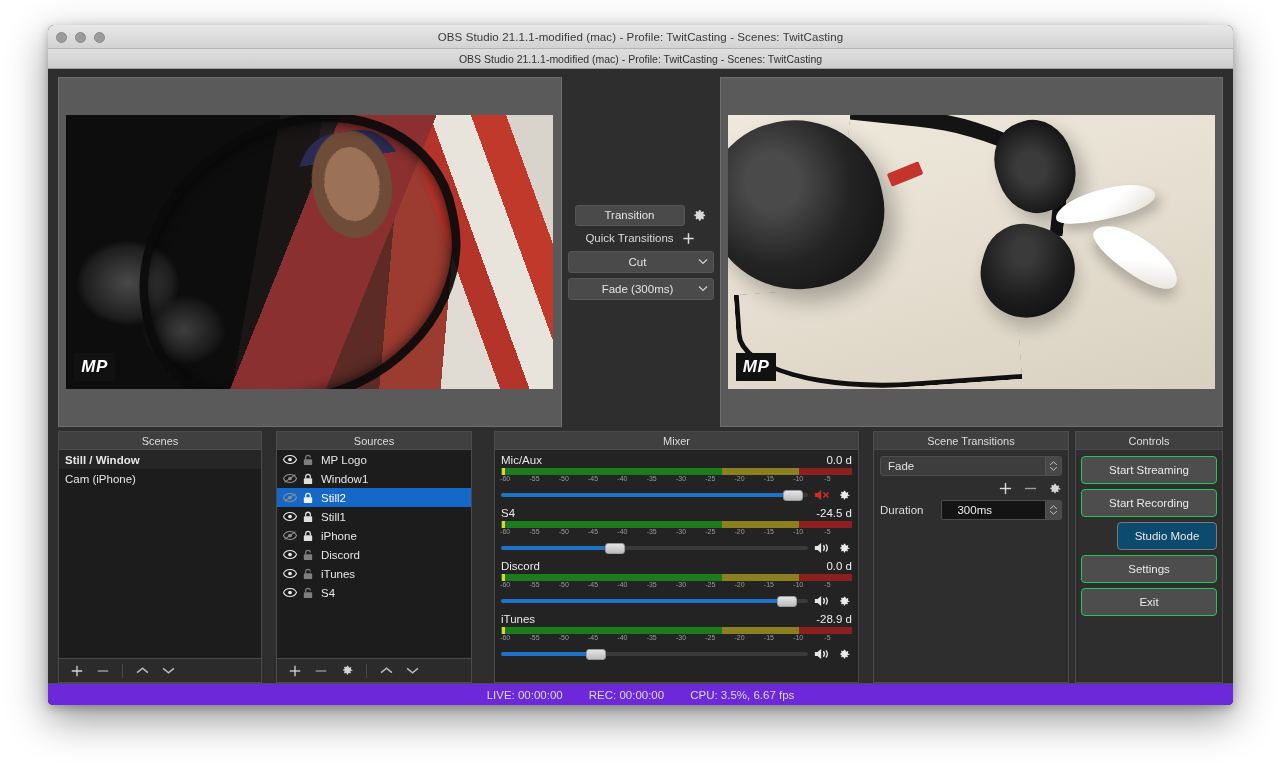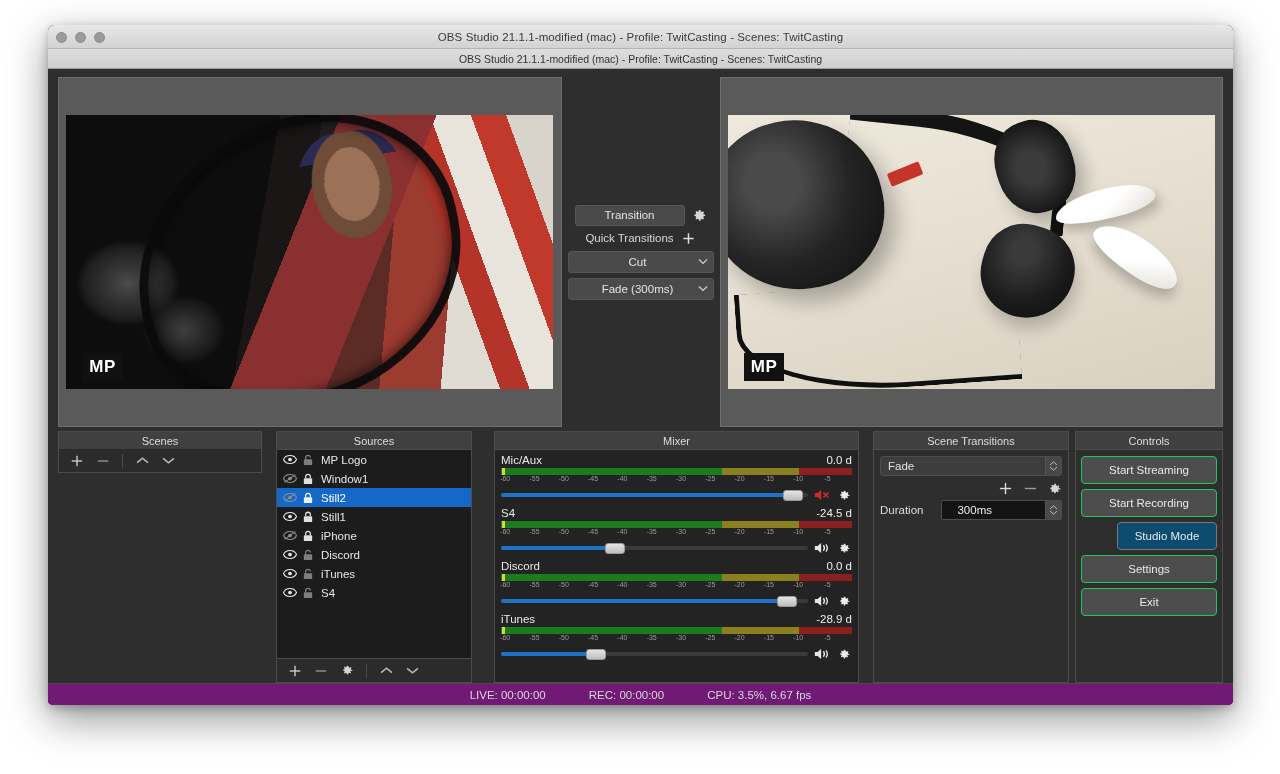--- a/index.html
+++ b/index.html
@@ -71,23 +71,23 @@
     border: 1px solid #6e6e6e;
     position: relative;
     display: flex; align-items: center; justify-content: center;
     overflow: hidden;
   }
   .preview-canvas {
     width: 487px; height: 274px;
     position: relative; overflow: hidden;
   }
   .mp-badge {
-    position: absolute; left: 16px; bottom: 8px;
+    position: absolute; left: 8px; bottom: 8px;
     background: #111; color: #fff;
-    font-weight: bold;
+    font-style: italic; font-weight: bold;
     font-size: 17px; line-height: 1;
     padding: 5px 7px 6px 7px;
     letter-spacing: 0.5px;
     font-family: "Liberation Sans", sans-serif;
   }
 
   
   #prog-img {
     width: 100%; height: 100%;
     background:
@@ -380,24 +380,24 @@
     color: #e8e8e8;
     font-size: 11.5px;
     display: flex; align-items: center; justify-content: center;
     cursor: pointer; user-select: none;
   }
   .ctrl-btn.active { background: #0c4a6e; border-color: #7a7a7a; margin-left: 36px; }
 
   
   #statusbar {
     height: 22px; flex: 0 0 22px;
-    background: #701a75;
+    background: #6d28d9;
     border-top: 1px solid #4a4a4a;
     display: flex; align-items: center; justify-content: center;
-    gap: 43px;
+    gap: 26px;
     color: #d8d8d8; font-size: 11.5px;
   }
 
   svg { display: block; }
 </style>
 </head>
 <body>
 
 <div id="app-window">
 
@@ -479,20 +479,28 @@
           </div>
           <div class="mp-badge">MP</div>
         </div>
       </div>
     </div>
 
     <div id="docks-row">
 
       <div class="dock" id="scenes-dock">
         <div class="dock-title">Scenes</div>
+        <div class="dock-body" id="scenes-list">
+            <div class="list-item scene-active">
+              <span>Still / Window</span>
+            </div>
+            <div class="list-item">
+              <span>Cam (iPhone)</span>
+            </div>
+          </div>
         <div class="dock-toolbar">
           <span class="tb-btn">
             <svg width="14" height="14" viewBox="0 0 16 16" stroke="#d4d4d4" stroke-width="1.5">
                 <line x1="8" y1="2" x2="8" y2="14"></line>
                 <line x1="2" y1="8" x2="14" y2="8"></line>
               </svg>
           </span>
           <span class="tb-btn">
             <svg width="14" height="14" viewBox="0 0 16 16" stroke="#9a9a9a" stroke-width="1.5">
                 <line x1="2" y1="8" x2="14" y2="8"></line>

